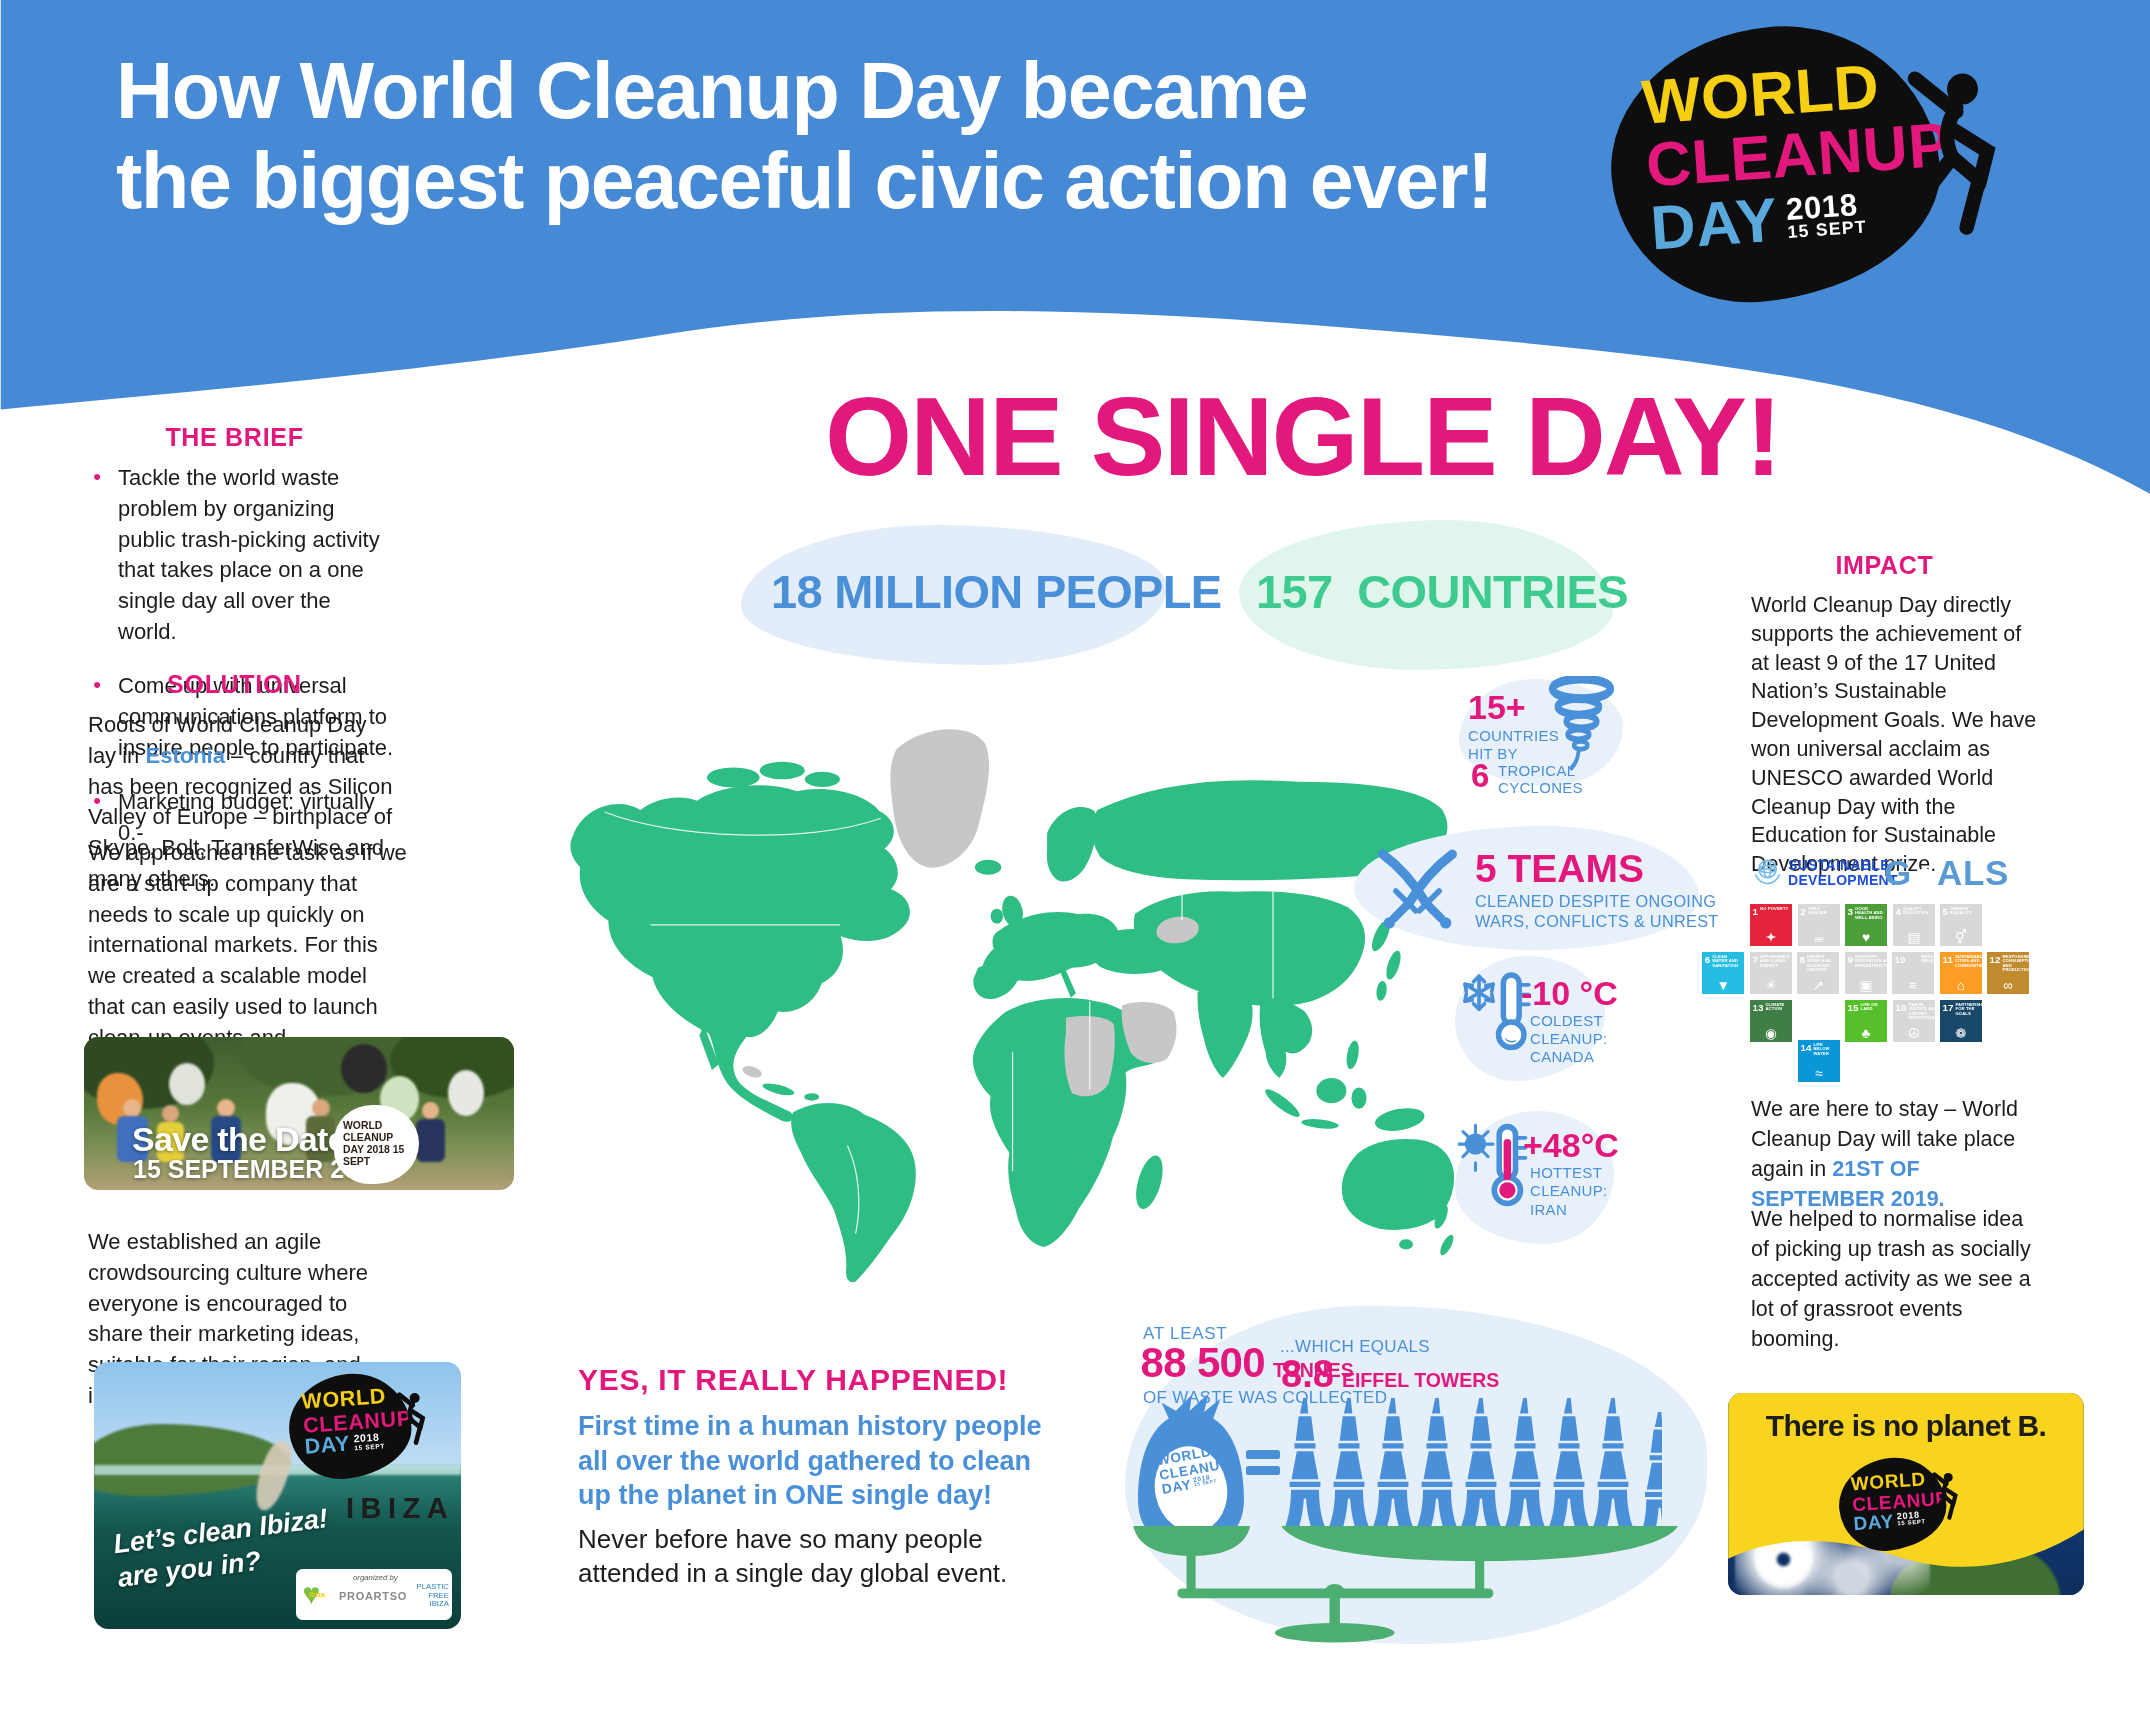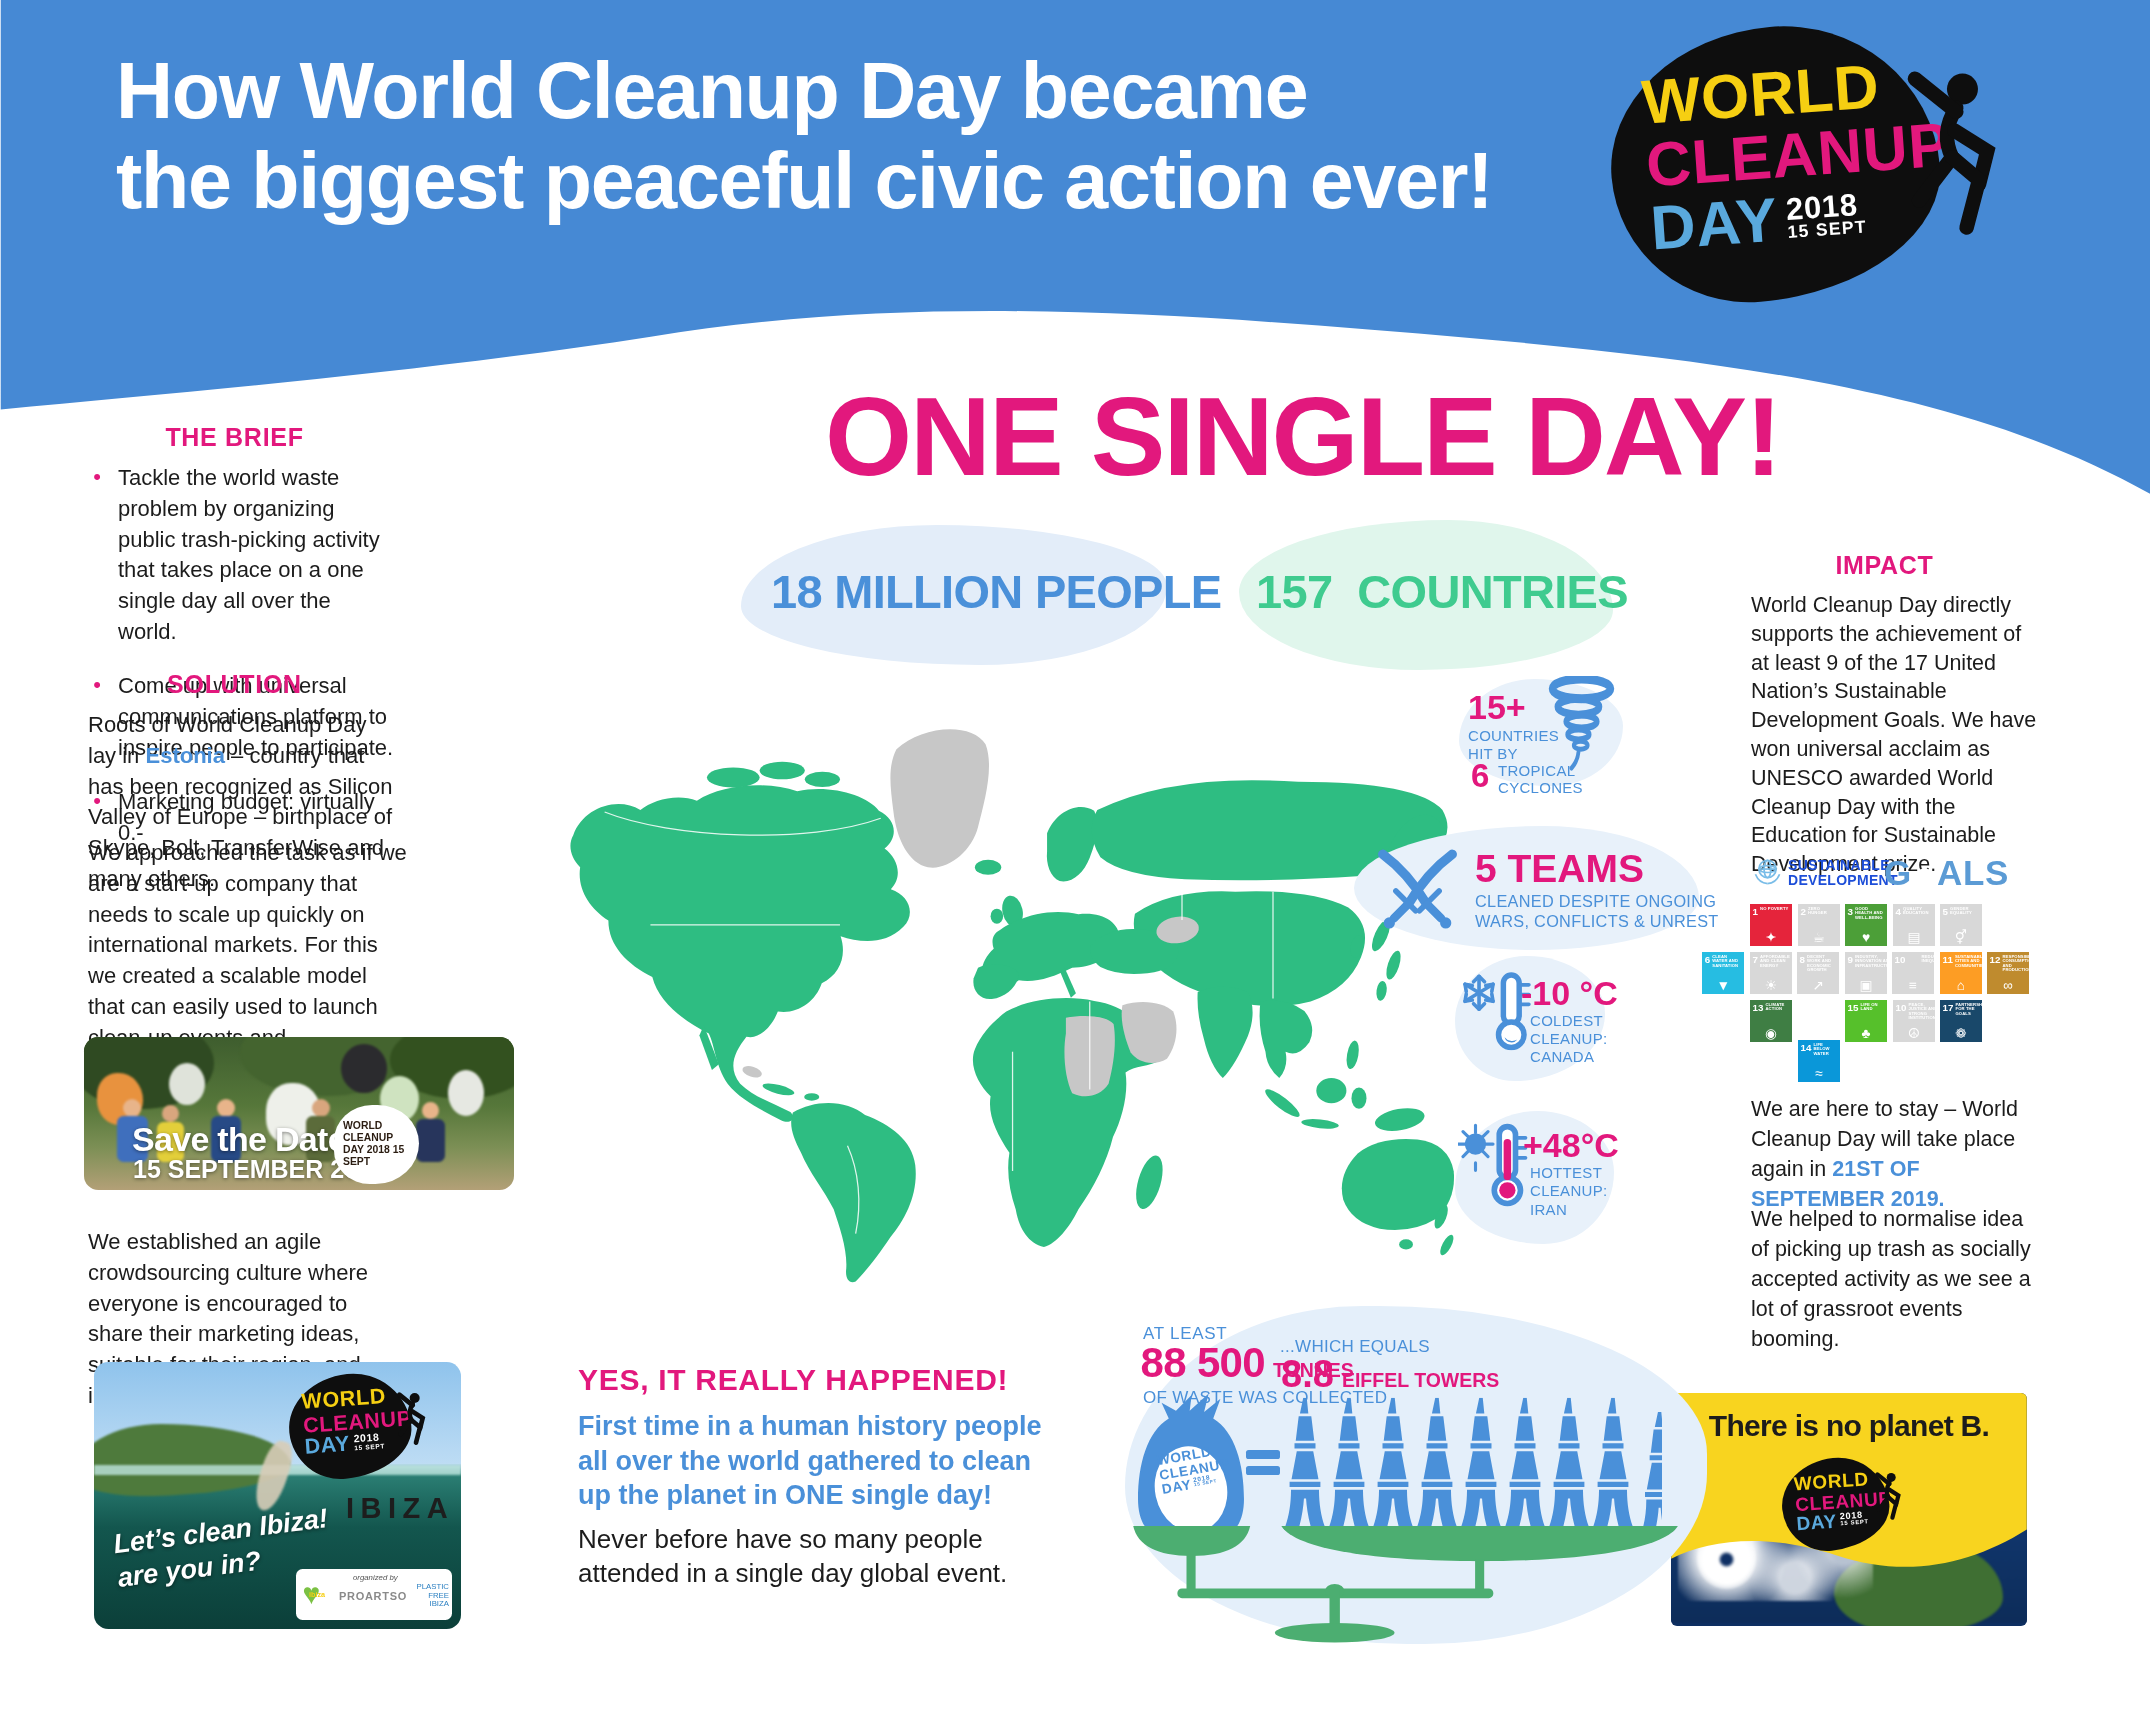--- a/index.html
+++ b/index.html
@@ -477,21 +477,21 @@
           <div class="sdg-ico">❁</div>
         </div>
       </div>
   </div>
 
   <div class="abs para" style="left:1751px;top:1094px;width:293px;font-size:21.5px;line-height:1.4;">
     <span>We are here to stay – World Cleanup Day will take place again in </span><span class="blue-strong">21ST OF SEPTEMBER 2019.</span>
   </div>
   <div class="abs para" style="left:1751px;top:1204px;width:293px;font-size:21.5px;line-height:1.4;">We helped to normalise idea of picking up trash as socially accepted activity as we see a lot of grassroot events booming.</div>
 
-  <div class="abs photo-card" style="left:1671px;top:1393px;width:356px;height:233px;background:#0e2f63;border-radius:6px;">
+  <div class="abs photo-card" style="left:1728px;top:1393px;width:356px;height:202px;background:#0e2f63;">
     <div class="abs small-deco" style="left:0;top:98px;width:356px;height:132px;background:linear-gradient(180deg,#123a74 0%,#0d2c59 100%);"></div>
     <div class="abs small-deco" style="left:163px;top:150px;width:169px;height:91px;background:#3f6f33;border-radius:60% 40% 55% 45%/55% 60% 40% 45%;"></div>
     <div class="abs small-deco" style="left:6.5px;top:130px;width:195px;height:78px;background:radial-gradient(circle at 25% 40%,rgba(255,255,255,.95) 0 18%,rgba(255,255,255,0) 40%),radial-gradient(circle at 60% 70%,rgba(255,255,255,.8) 0 12%,rgba(255,255,255,0) 35%),radial-gradient(circle at 85% 30%,rgba(255,255,255,.7) 0 10%,rgba(255,255,255,0) 30%);"></div>
     <div class="abs small-deco" style="left:26px;top:137px;width:59px;height:59px;border-radius:50%;background:radial-gradient(circle,#0e2f63 0 12%,#ffffff 20% 55%,rgba(255,255,255,.2) 75%);"></div>
     <svg class="abs" style="left:0;top:0;" width="356" height="195" viewBox="0 0 547 300">
       <path fill="#f8d41f" d="M0,0 H547 V210 C460,265 360,285 255,250 C150,215 60,225 0,255 Z"></path>
     </svg>
     <div class="abs" style="left:0;top:15.6px;width:356px;text-align:center;color:#1c1c1c;font-weight:bold;font-size:30px;letter-spacing:-0.7px;">There is no planet B.</div>
     <div class="abs wcd-blob" style="left:111px;top:65px;width:107px;height:92px;transform:rotate(-6deg);"></div>
     <div class="abs wcd-txt" style="left:124px;top:78px;transform:rotate(-4deg);line-height:1;">

